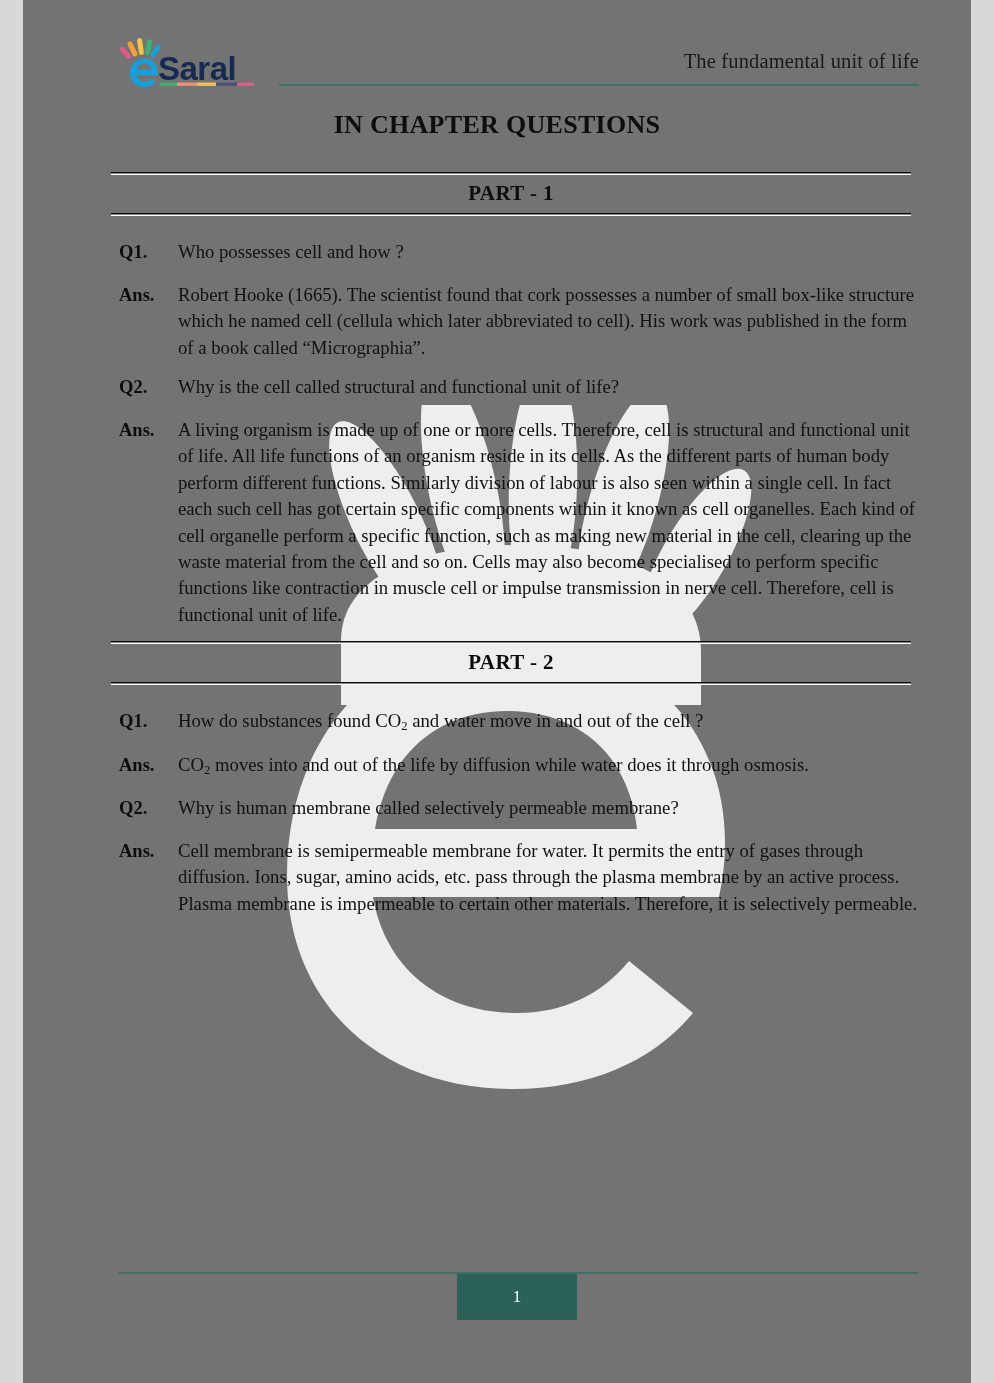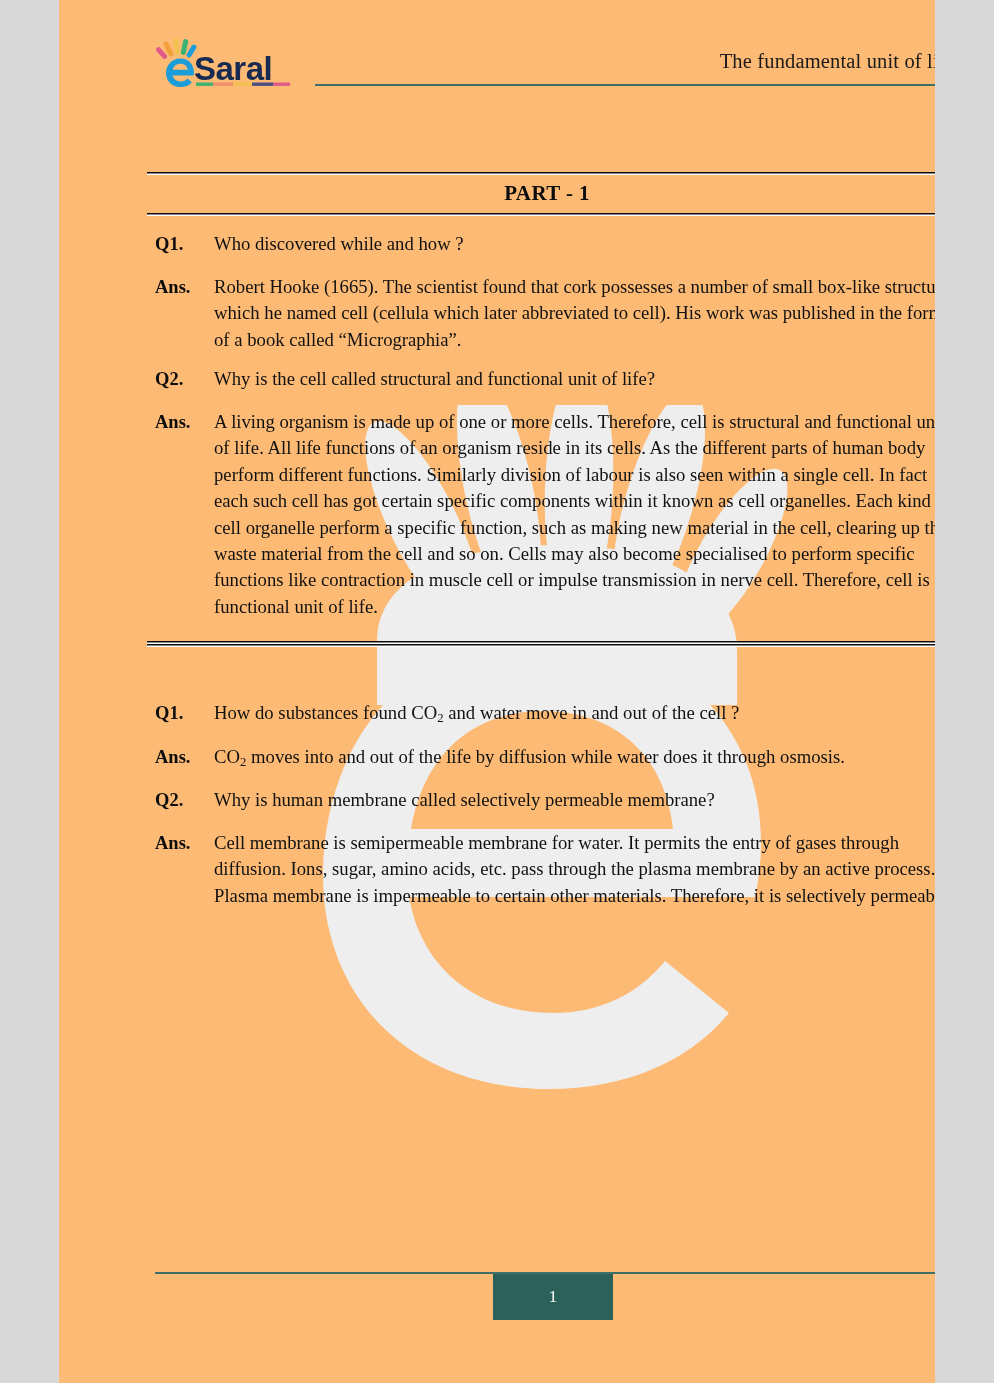--- a/index.html
+++ b/index.html
@@ -5,23 +5,23 @@
   html, body {
     margin: 0;
     padding: 0;
     background: #d8d8d8;
   }
   body {
     font-family: "Liberation Serif", serif;
   }
   .page {
     position: relative;
-    width: 876px;
+    width: 948px;
     height: 1383px;
-    background: #fdba74;
+    background: #737373;
     margin: 0 auto;
     overflow: hidden;
     box-sizing: border-box;
   }
 
   
   .watermark {
     position: absolute;
     left: 168px;
     top: 405px;
@@ -104,20 +104,21 @@
     letter-spacing: 0.4px;
   }
 
   
   .qa {
     position: absolute;
     left: 96px;
     width: 806px;
     display: flex;
     z-index: 2;
+    margin-top: 8px;
   }
   .qa-label {
     flex: 0 0 59px;
     font-size: 18.5px;
     font-weight: bold;
     color: #0d0d0d;
     line-height: 26.4px;
   }
   .qa-text {
     flex: 1 1 auto;
@@ -226,49 +227,51 @@
           <rect x="97" y="44.5" width="21" height="3.4" fill="#4c4f82"></rect>
           <rect x="118" y="44.5" width="17" height="3.4" fill="#e05a8a"></rect>
         </g>
       </svg>
     </div>
 
     <div class="header-title">The fundamental unit of life</div>
     <div class="header-rule"></div>
   </div>
 
+  <div class="doc-title">IN CHAPTER QUESTIONS</div>
 
   <div class="part-banner" style="top:172px;">
     <div class="part-rule"></div>
     <div class="part-label">PART - 1</div>
     <div class="part-rule"></div>
   </div>
 
   <div class="qa" style="top:231px;">
     <div class="qa-label">Q1.</div>
-    <div class="qa-text">Who discovered while and how ?</div>
+    <div class="qa-text">Who possesses cell and how ?</div>
   </div>
 
   <div class="qa" style="top:274px;">
     <div class="qa-label">Ans.</div>
     <div class="qa-text">Robert Hooke (1665). The scientist found that cork possesses a number of small box-like structure which he named cell (cellula which later abbreviated to cell). His work was published in the form of a book called “Micrographia”.</div>
   </div>
 
   <div class="qa" style="top:366px;">
     <div class="qa-label">Q2.</div>
     <div class="qa-text">Why is the cell called structural and functional unit of life?</div>
   </div>
 
   <div class="qa" style="top:409px;">
     <div class="qa-label">Ans.</div>
     <div class="qa-text">A living organism is made up of one or more cells. Therefore, cell is structural  and functional unit of life. All life functions of an organism reside in its cells. As the different parts of human body perform different functions. Similarly division of labour is also seen within a single cell. In fact each such cell has got certain specific components within it known as cell organelles. Each kind of cell organelle perform a specific function, such as making new material in the cell, clearing up the waste material from the cell and so on. Cells may also become specialised to perform specific functions like contraction in muscle cell or impulse transmission in nerve cell. Therefore, cell is functional unit of life.</div>
   </div>
 
   <div class="part-banner" style="top:641px;">
     <div class="part-rule"></div>
+    <div class="part-label">PART - 2</div>
     <div class="part-rule"></div>
   </div>
 
   <div class="qa" style="top:700px;">
     <div class="qa-label">Q1.</div>
     <div class="qa-text"><span>How do substances found CO</span><sub>2</sub><span> and water move in and out of the cell ?</span></div>
   </div>
 
   <div class="qa" style="top:744px;">
     <div class="qa-label">Ans.</div>

